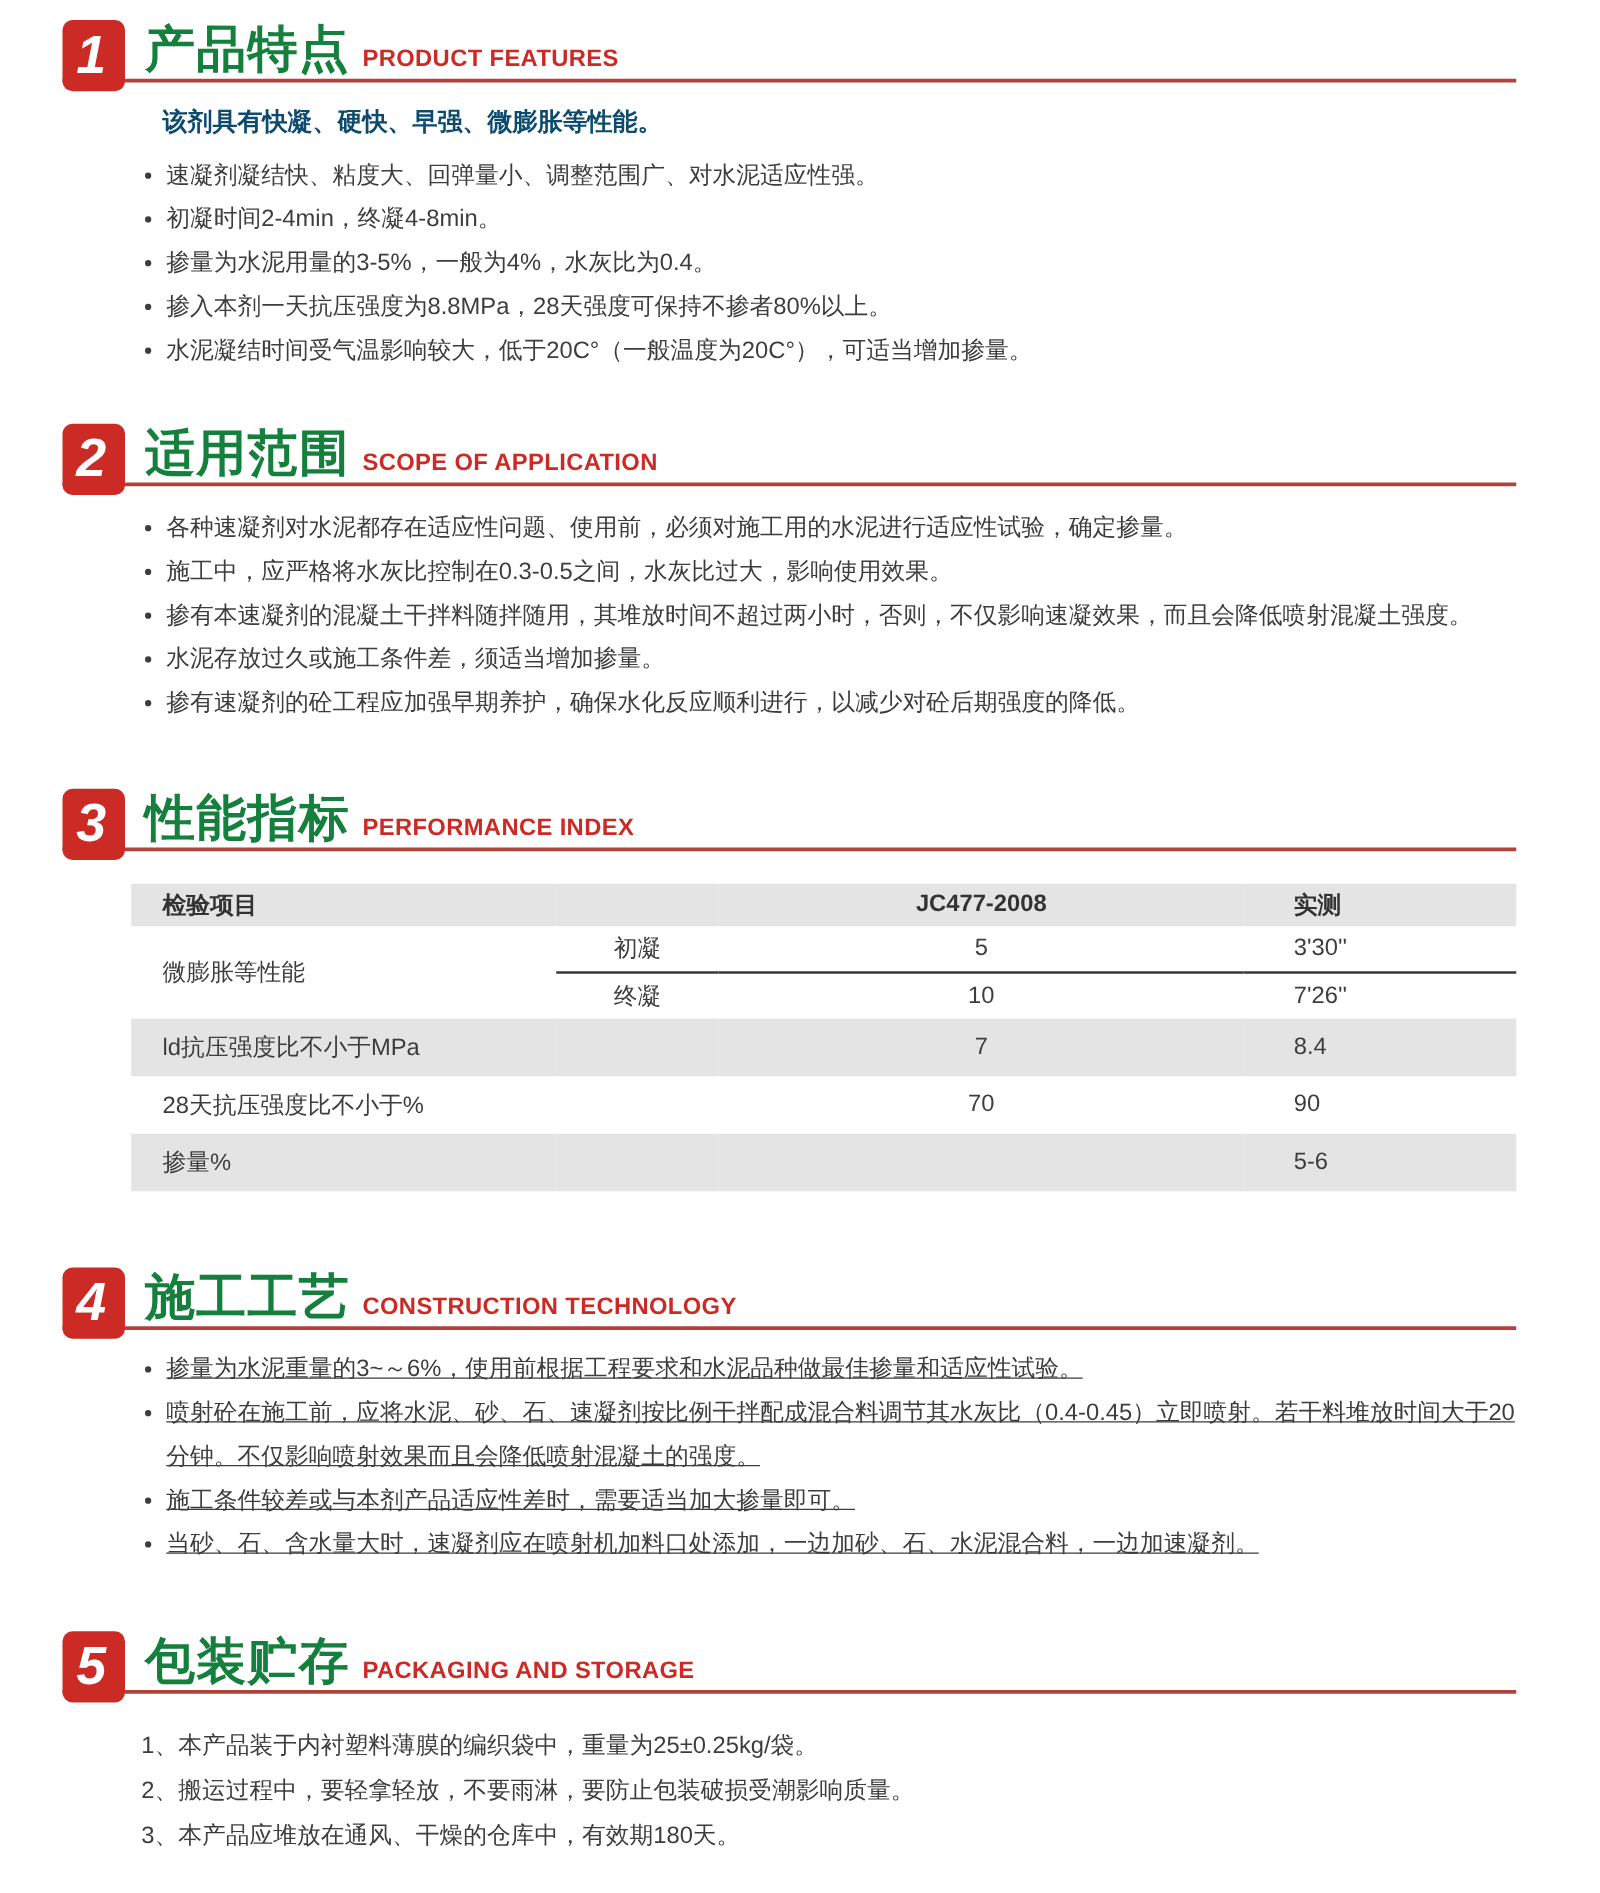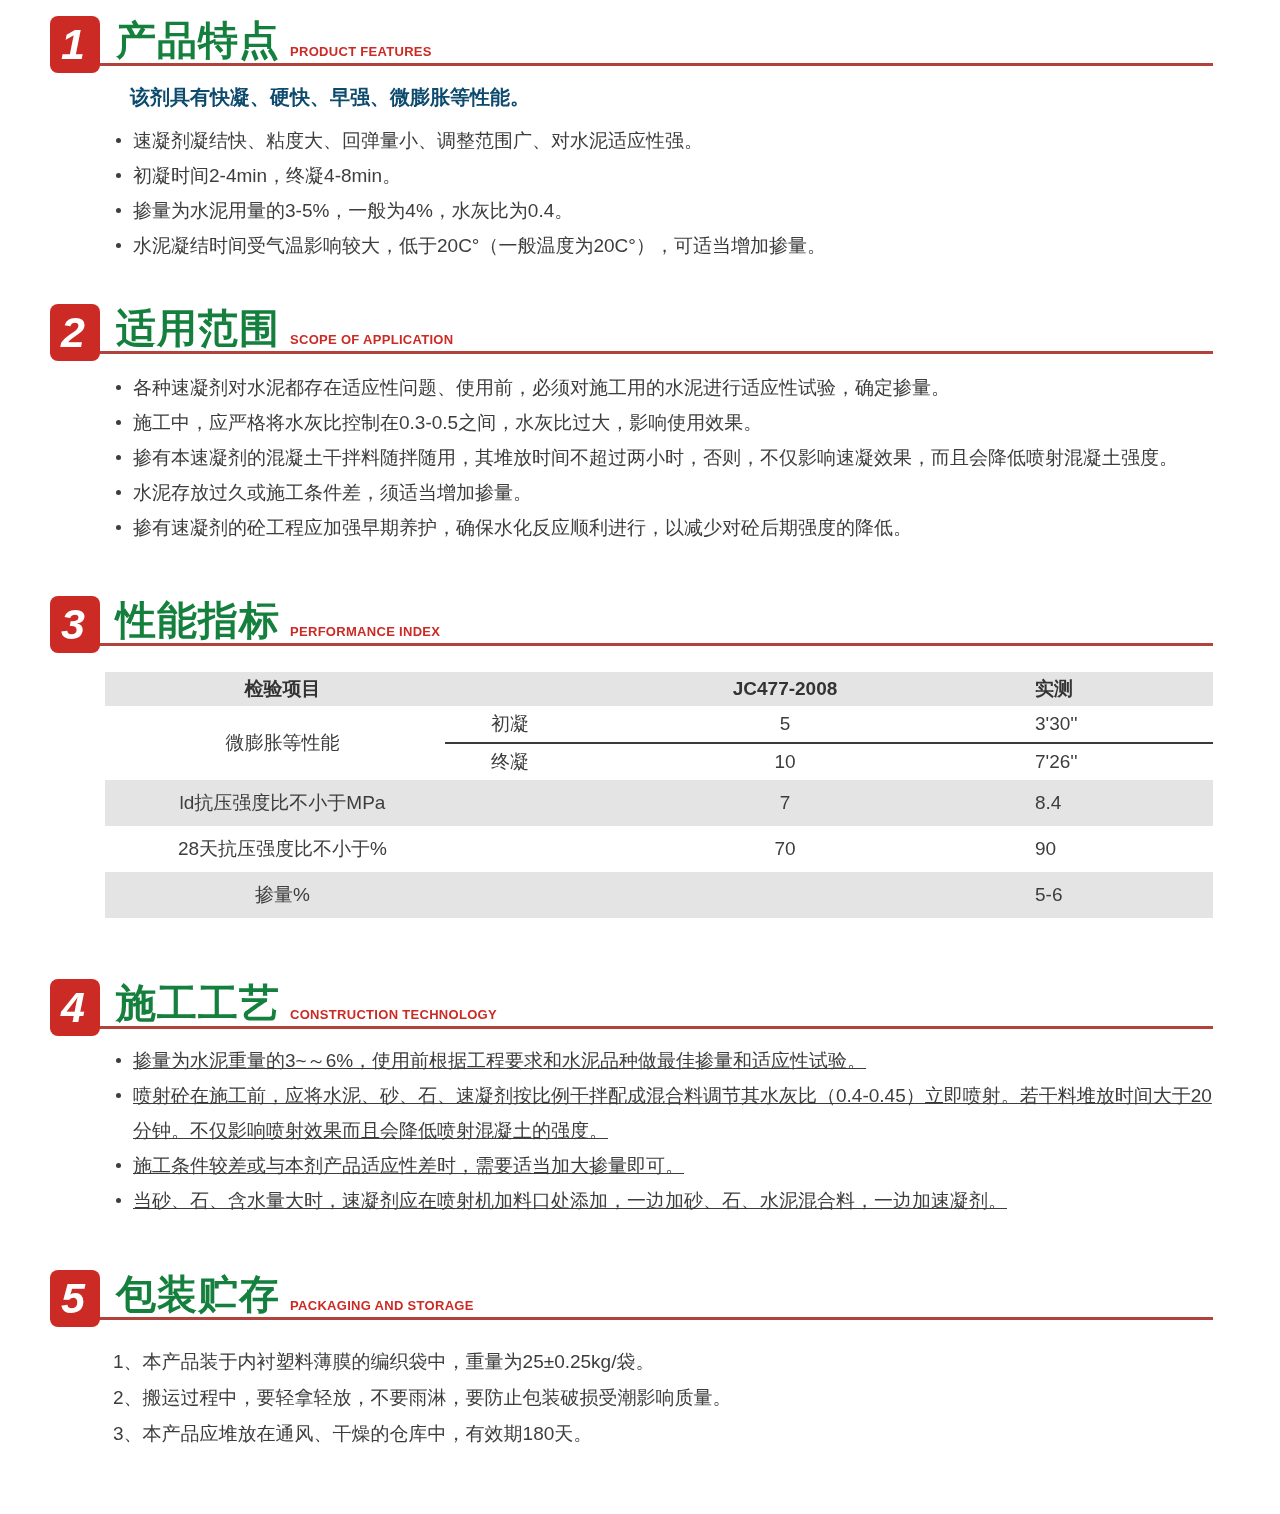--- a/index.html
+++ b/index.html
@@ -23,21 +23,21 @@
   }
   .badge span{
     color:#ffffff;font-style:italic;font-weight:bold;font-size:43px;line-height:1;
     transform:translateX(-2px);
   }
   .sec-title{
     margin:0 0 0 16px;font-size:40px;font-weight:bold;color:#15803d;
     line-height:1;padding-bottom:3px;letter-spacing:1px;
   }
   .sec-sub{
-    margin-left:10px;font-size:13px;font-weight:bold;color:#cc2a24;
+    margin-left:10px;font-size:19px;font-weight:bold;color:#cc2a24;
     padding-bottom:4px;letter-spacing:0.3px;white-space:nowrap;
   }
 
   
   .sec-body{margin-left:113px;width:1105px;font-size:19px;}
   .intro{margin:18px 0 0 17px;font-weight:bold;font-size:20px;color:#0c4a6e;}
   ul.bullets{list-style:none;margin:12px 0 0 0;padding:0;}
   ul.bullets li{position:relative;padding-left:20px;line-height:35px;}
   ul.bullets li::before{
     content:"";position:absolute;left:3px;top:15px;width:5px;height:5px;
@@ -55,21 +55,21 @@
   .s4 ul.bullets{margin-top:14px;text-decoration:underline;}
   .s5{margin-top:52px;}
 
   
   table.perf{
     margin:26px 0 0 105px;width:1108px;border-collapse:collapse;
     font-size:19px;color:#3d3d3d;table-layout:fixed;
   }
   table.perf td{padding:0;vertical-align:middle;}
   table.perf .c{text-align:center;}
-  table.perf .item{padding-left:15px;text-align:center;}
+  table.perf .item{padding-left:25px;text-align:left;}
   table.perf .meas{padding-left:40px;text-align:left;}
   table.perf tr.gray td{background:#e4e4e4;}
   table.perf tr.head td{height:34px;font-weight:bold;color:#333333;}
   table.perf tr.subrow td{height:36px;}
   table.perf tr.datarow td{height:46px;}
   table.perf tr.divided td{border-top:2px solid #3a3a3a;}
 </style>
 </head>
 <body>
 
@@ -82,20 +82,21 @@
       </div>
       <h2 class="sec-title">产品特点</h2>
       <span class="sec-sub">PRODUCT FEATURES</span>
     </header>
     <div class="sec-body">
       <p class="intro">该剂具有快凝、硬快、早强、微膨胀等性能。</p>
       <ul class="bullets">
         <li>速凝剂凝结快、粘度大、回弹量小、调整范围广、对水泥适应性强。</li>
         <li>初凝时间2-4min，终凝4-8min。</li>
         <li>掺量为水泥用量的3-5%，一般为4%，水灰比为0.4。</li>
+        <li>掺入本剂一天抗压强度为8.8MPa，28天强度可保持不掺者80%以上。</li>
         <li>水泥凝结时间受气温影响较大，低于20C°（一般温度为20C°），可适当增加掺量。</li>
       </ul>
     </div>
   </section>
 
   <section class="s2">
     <header class="sec-header">
       <div class="badge">
         <span>2</span>
       </div>

